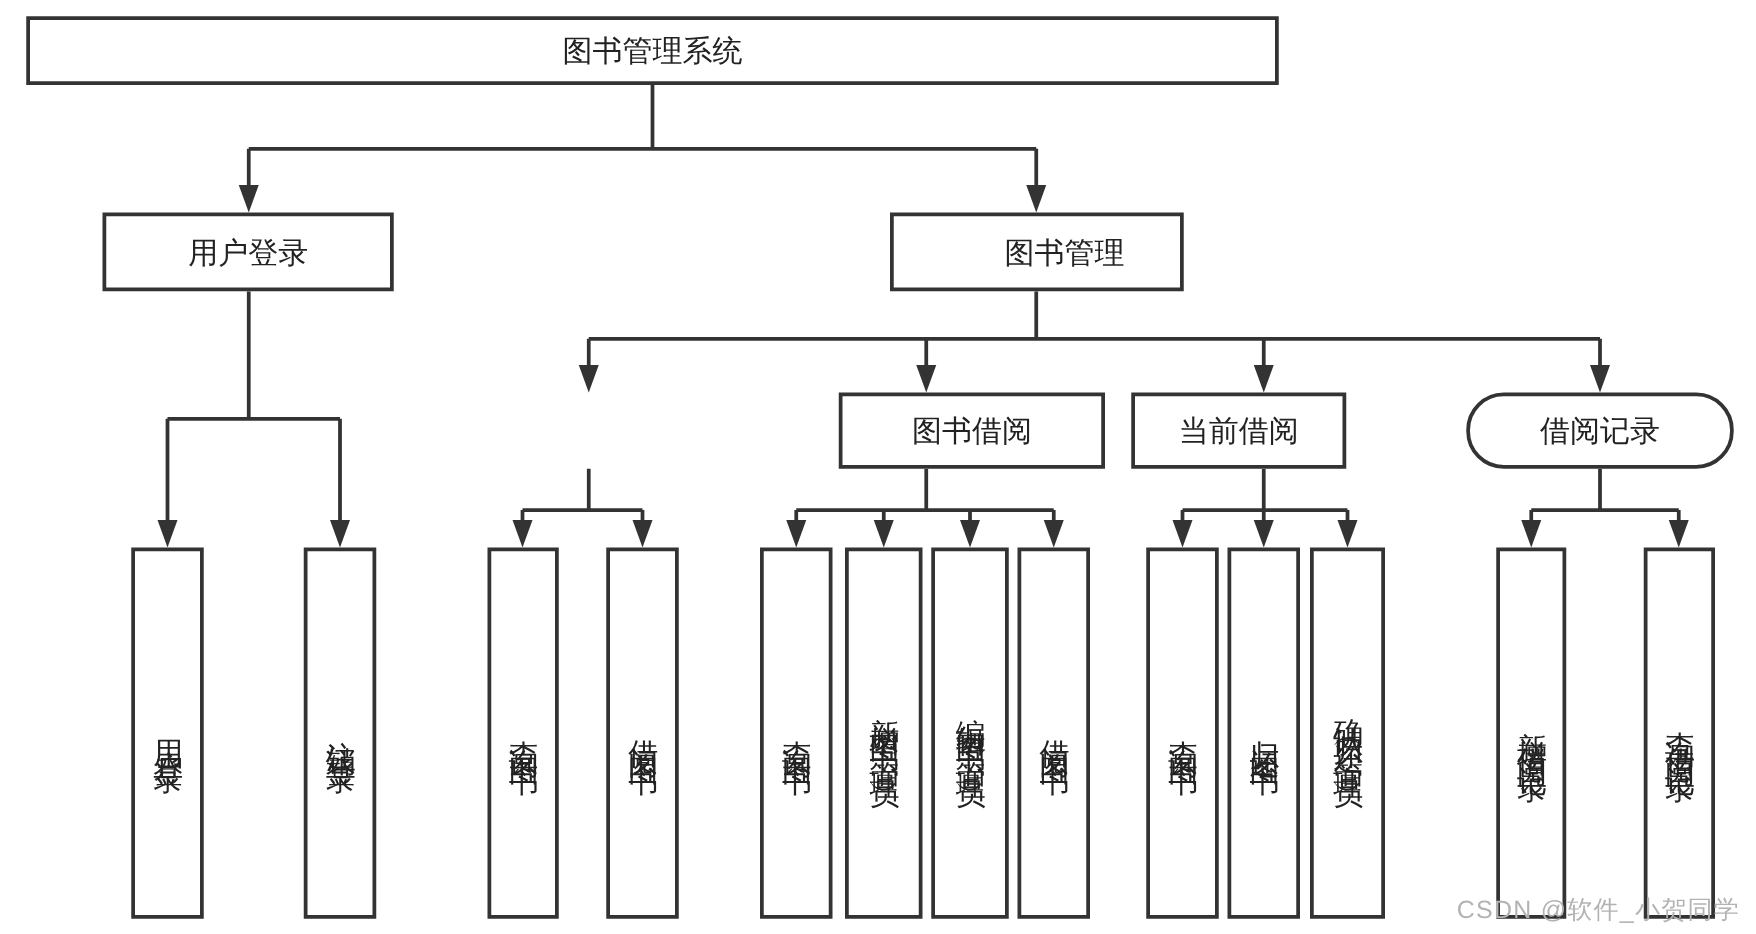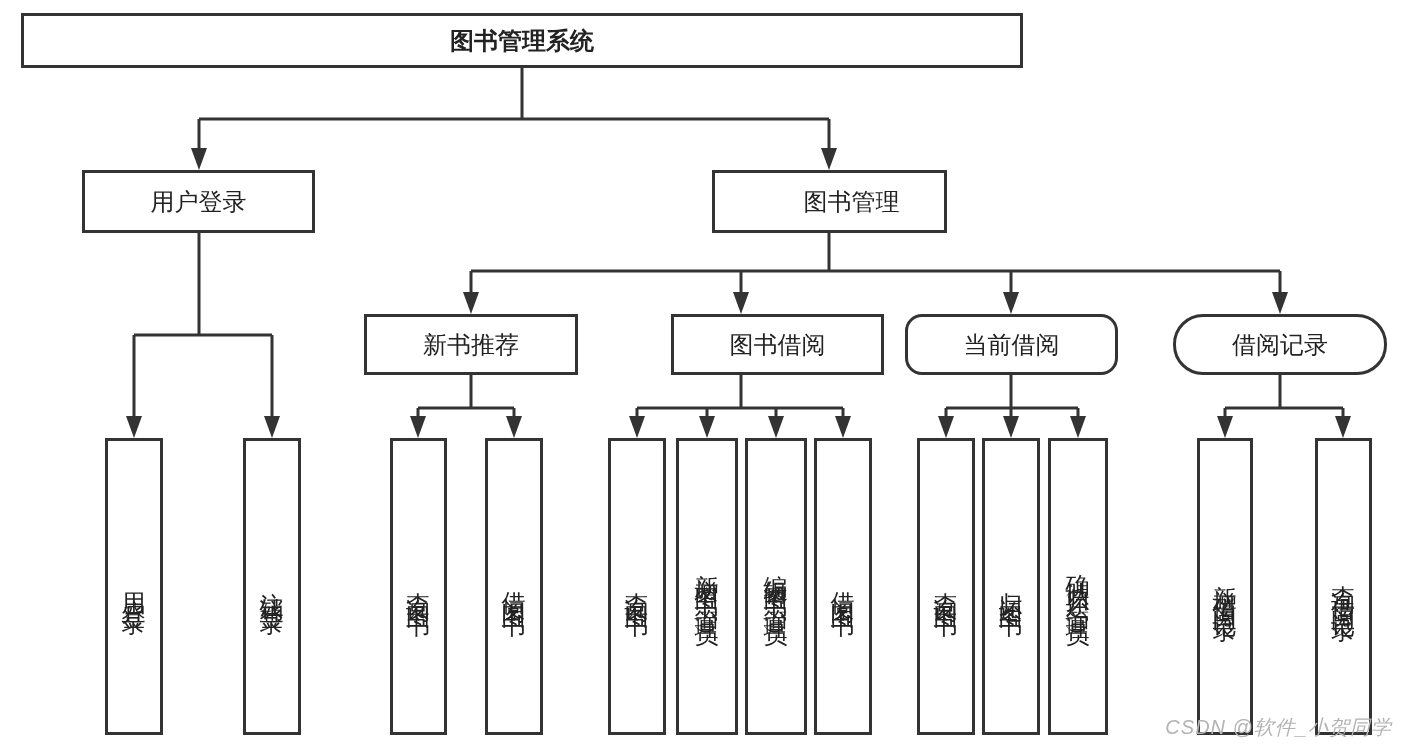--- a/index.html
+++ b/index.html
@@ -43,21 +43,20 @@
   }
   .watermark {
     position: absolute;
     top: 714px;
     right: 13px;
     font-size: 20px;
     color: #b3b3b3;
     letter-spacing: 1px;
     z-index: 3;
     white-space: nowrap;
-    font-style: italic;
   }
 </style>
 </head>
 <body>
 
 <div id="canvas">
 
   <svg id="connectors" width="1405" height="747" viewBox="0 0 1405 747">
     <path fill="none" stroke="#333333" stroke-width="3" d="
       M522 68 V119 M199 119 H829 M199 119 V152 M829 119 V152
@@ -83,28 +82,27 @@
       <polygon points="768,416 784,416 776,438"></polygon>
       <polygon points="835,416 851,416 843,438"></polygon>
       <polygon points="938,416 954,416 946,438"></polygon>
       <polygon points="1003,416 1019,416 1011,438"></polygon>
       <polygon points="1070,416 1086,416 1078,438"></polygon>
       <polygon points="1217,416 1233,416 1225,438"></polygon>
       <polygon points="1335,416 1351,416 1343,438"></polygon>
     </g>
   </svg>
 
-  <div class="box" style="left:21px; top:13px; width:1002px; height:55px;font-weight:bold;">图书管理系统</div>
+  <div class="box" style="left:21px; top:13px; width:1002px; height:55px;">图书管理系统</div>
 
   <div class="box" style="left:82px; top:170px; width:233px; height:63px;">用户登录</div>
   <div class="box" style="left:712px; top:170px; width:235px; height:63px;padding-left:44px;">图书管理</div>
 
-  <div class="box" style="left:364px; top:314px; width:214px; height:61px;">新书推荐</div>
   <div class="box" style="left:635px; top:314px; width:213px; height:61px;margin-left:36px;">图书借阅</div>
-  <div class="box" style="left:905px; top:314px; width:213px; height:61px;border-radius:17px;">当前借阅</div>
+  <div class="box" style="left:905px; top:314px; width:172px; height:61px;">当前借阅</div>
   <div class="box" style="left:1173px; top:314px; width:214px; height:61px;border-radius:30px;">借阅记录</div>
 
   <div class="box v-box" style="left:105px; top:438px; width:58px; height:297px;">用户登录</div>
   <div class="box v-box" style="left:243px; top:438px; width:58px; height:297px;">注销登录</div>
 
   <div class="box v-box" style="left:390px; top:438px; width:57px; height:297px;">查询图书</div>
   <div class="box v-box" style="left:485px; top:438px; width:58px; height:297px;">借阅图书</div>
 
   <div class="box v-box" style="left:608px; top:438px; width:58px; height:297px;">查询图书</div>
   <div class="box v-box" style="left:676px; top:438px; width:62px; height:297px;">新增图书（管理员）</div>

